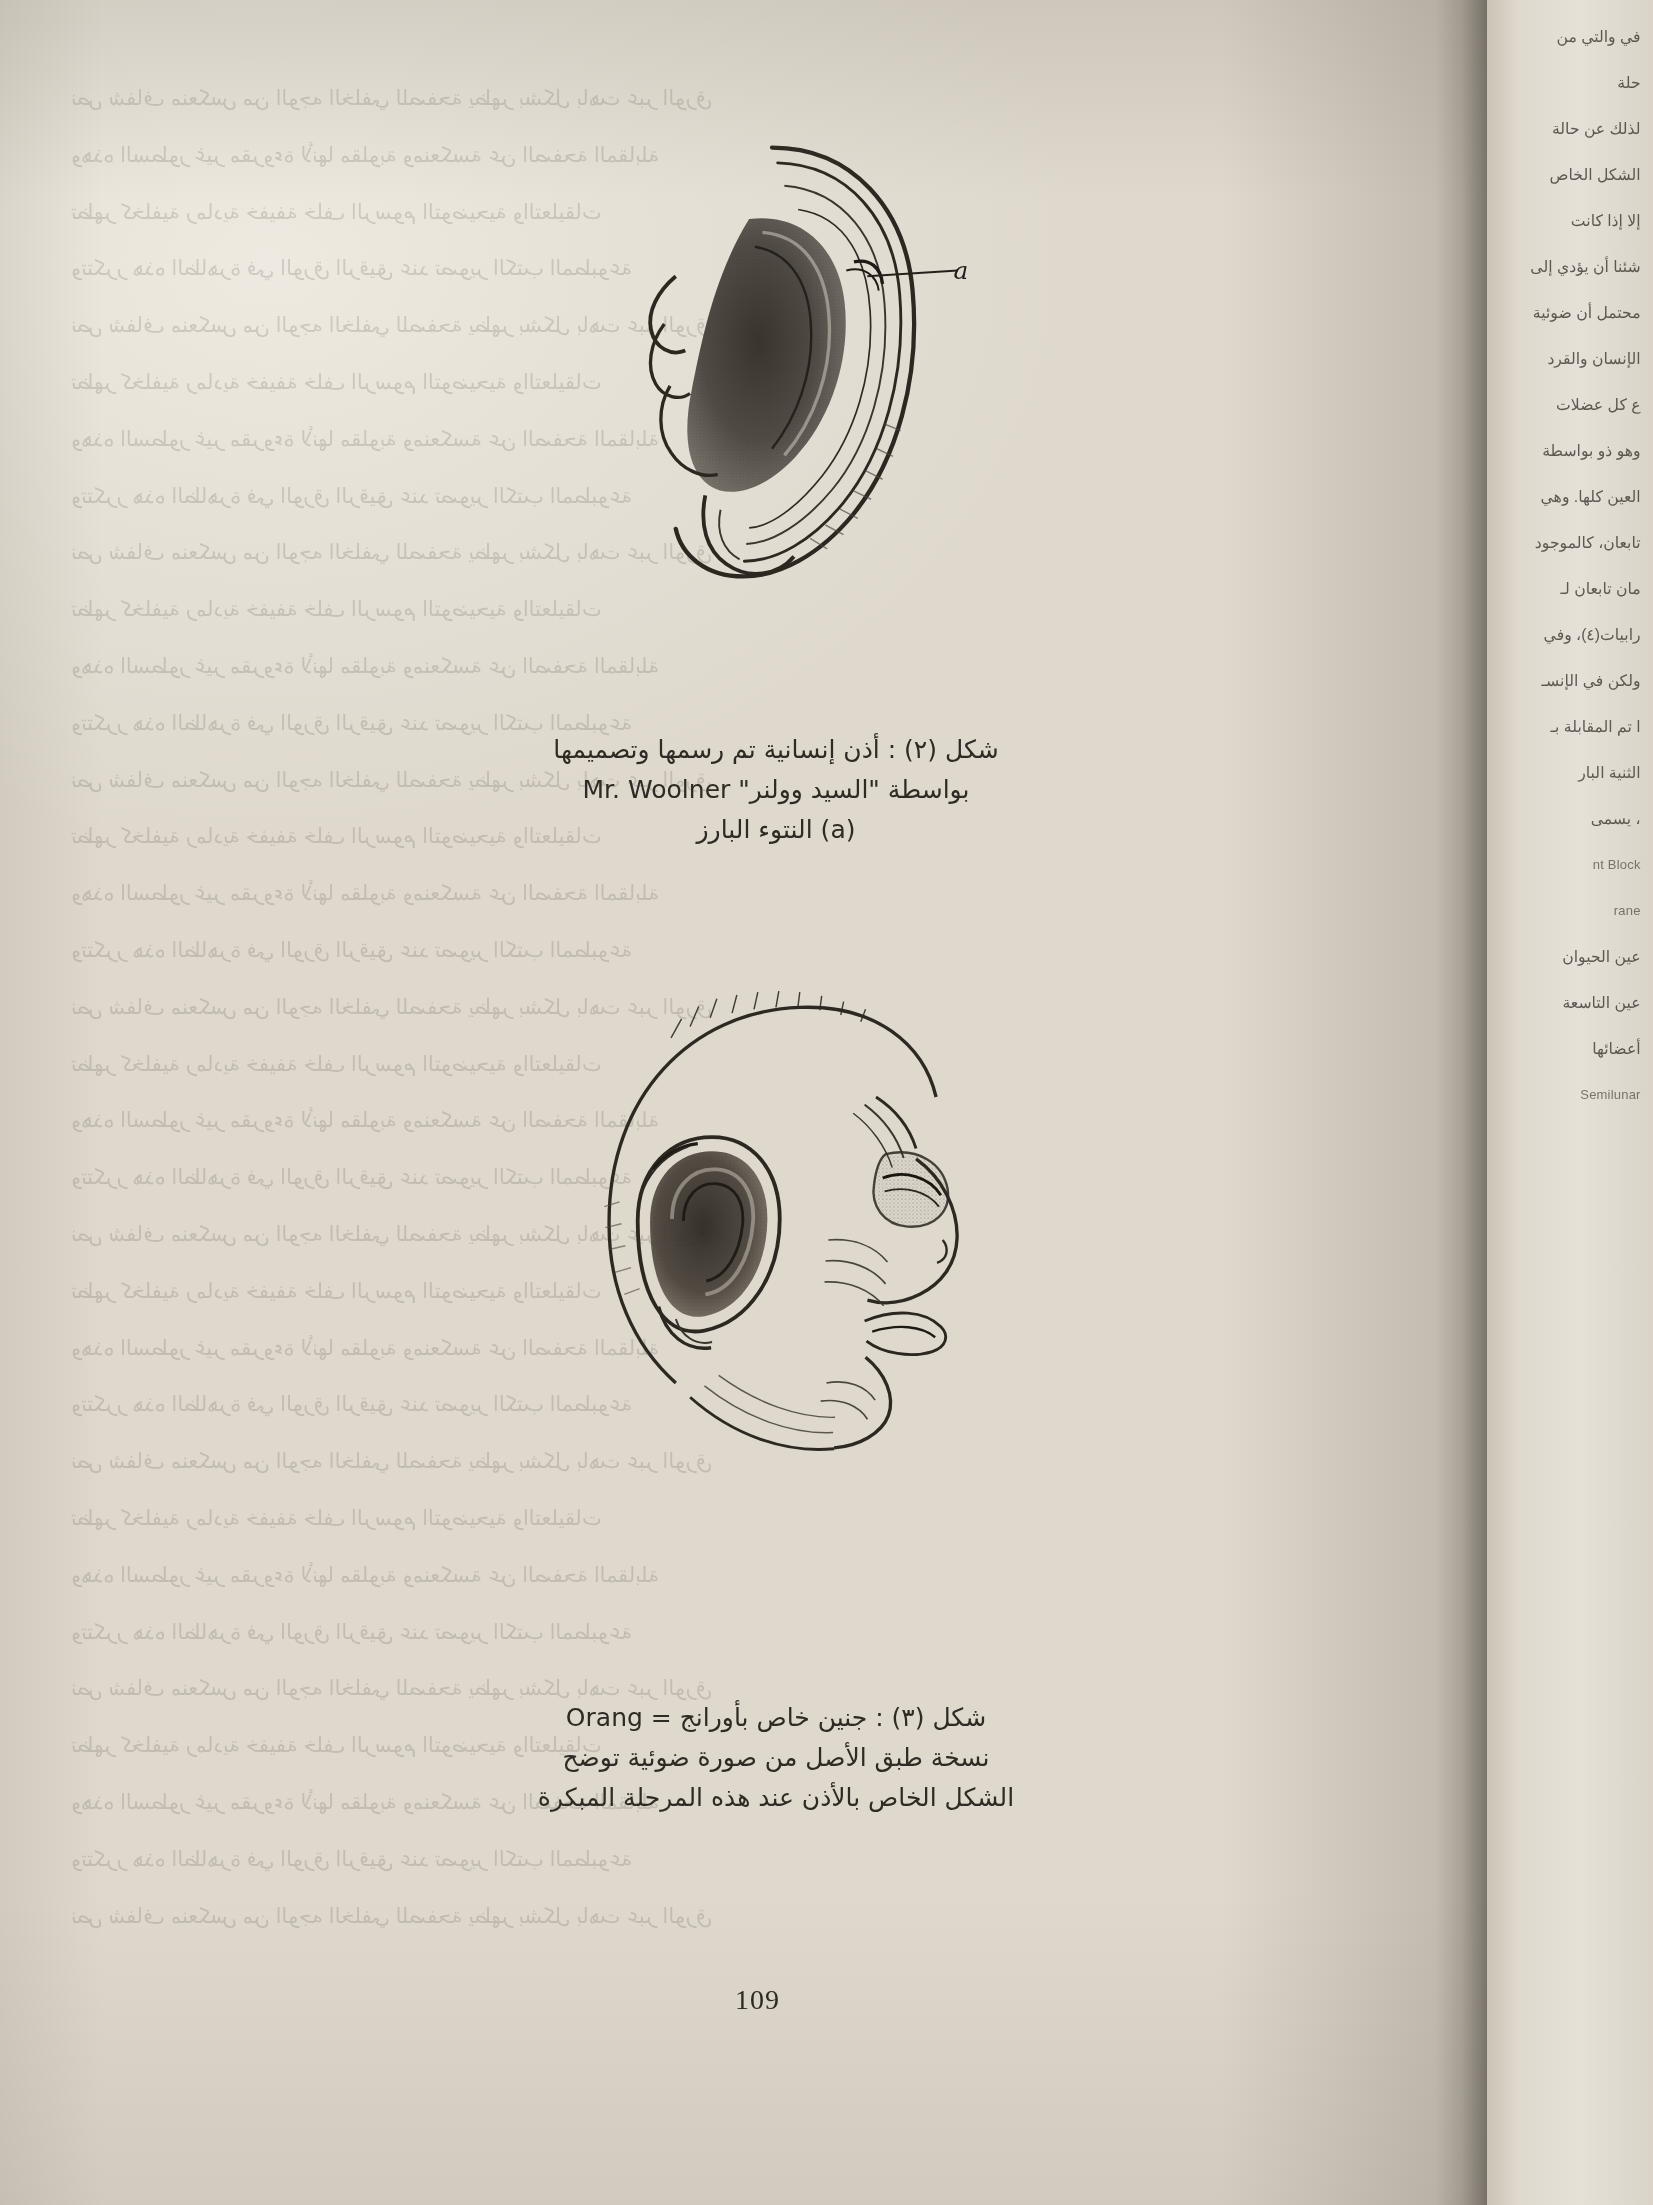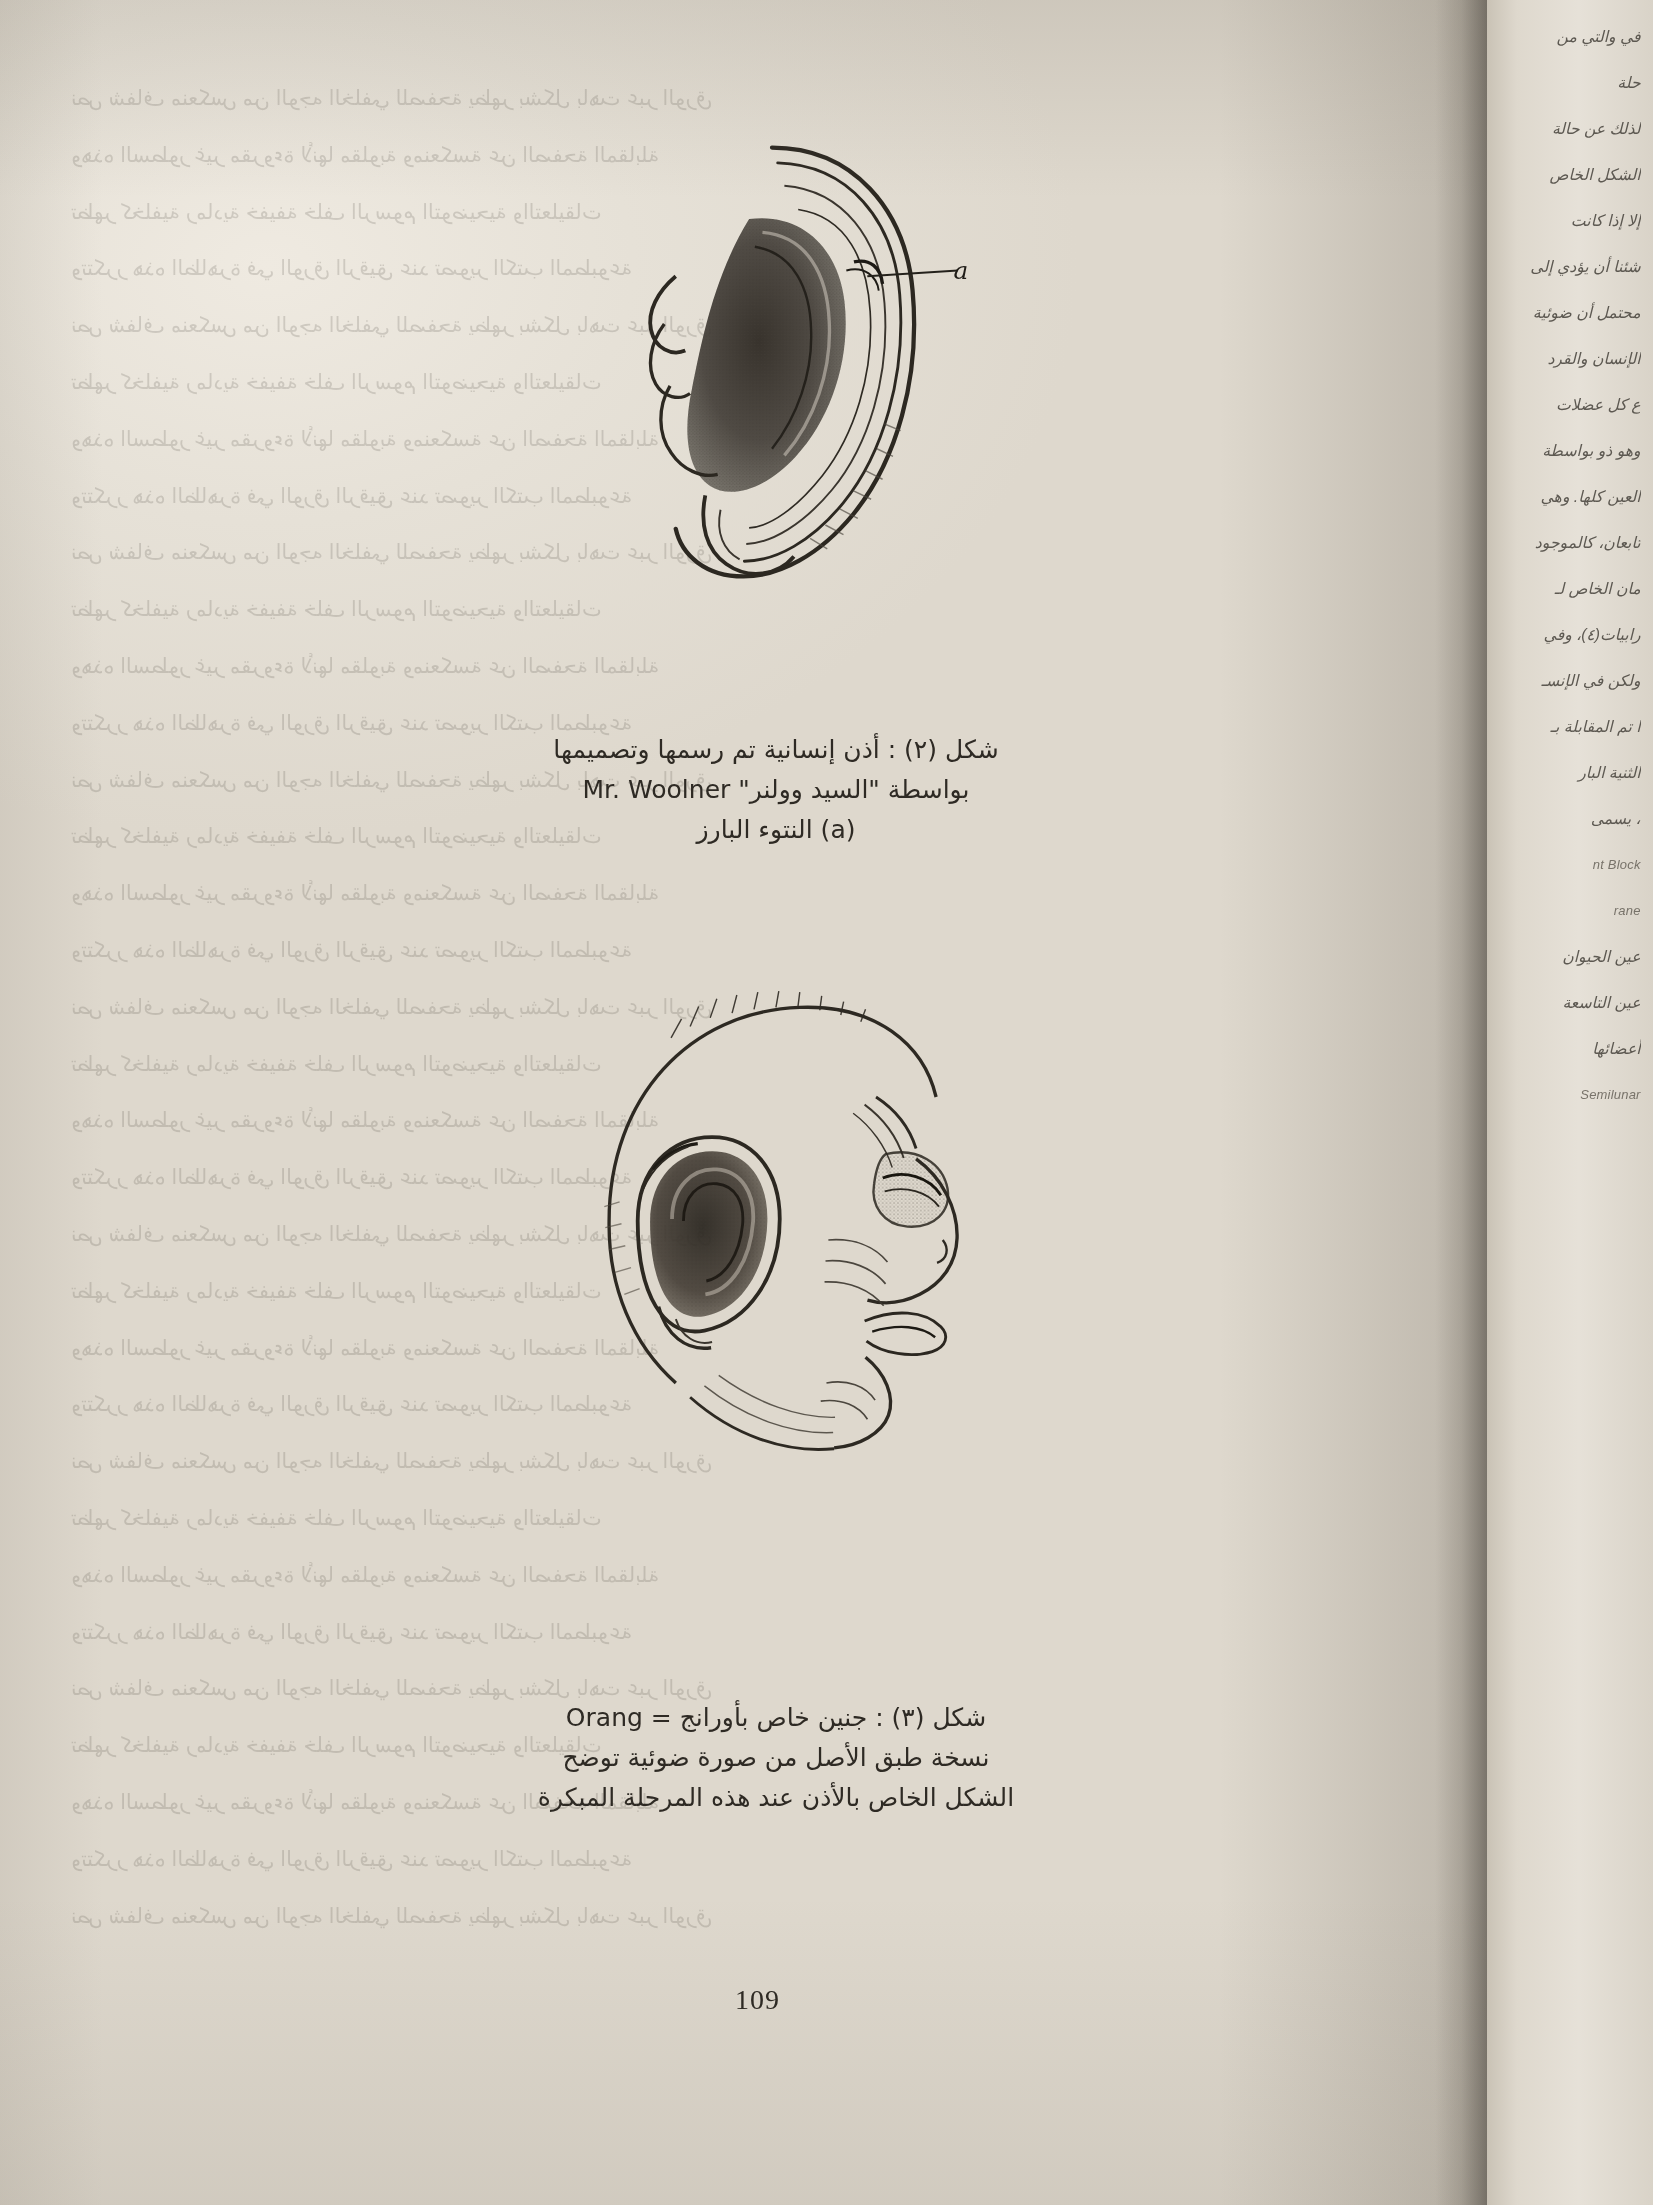--- a/index.html
+++ b/index.html
@@ -53,21 +53,20 @@
 
   
   .paper-right {
     position: absolute;
     top: 0;
     left: 1488px;
     width: 166px;
     height: 2205px;
     background: linear-gradient(90deg, #c9c2b5 0%, #ded8cd 18%, #e6e1d8 55%, #d9d3c8 100%);
     overflow: hidden;
-    font-style: italic;
   }
   .right-col {
     position: absolute;
     top: 0; right: 0;
     width: 166px;
     height: 2205px;
     padding: 14.3px 12.4px 0 0;
     box-sizing: border-box;
     direction: rtl;
     text-align: right;
@@ -412,21 +411,21 @@
       <div>الشكل الخاص</div>
       <div>إلا إذا كانت</div>
       <div>شئنا أن يؤدي إلى</div>
       <div>محتمل أن ضوئية</div>
       <div>الإنسان والقرد</div>
       <div></div>
       <div>ع كل عضلات</div>
       <div>وهو ذو بواسطة</div>
       <div>العين كلها. وهي</div>
       <div>تابعان، كالموجود</div>
-      <div>مان الخاص لـ</div>
+      <div>مان تابعان لـ</div>
       <div>رابيات(٤)، وفي</div>
       <div>ولكن في الإنسـ</div>
       <div>ا تم المقابلة بـ</div>
       <div>الثنية البار</div>
       <div>، يسمى</div>
       <div class="lat">nt Block</div>
       <div class="lat">rane</div>
       <div>عين الحيوان</div>
       <div>عين التاسعة</div>
       <div>أعضائها</div>

